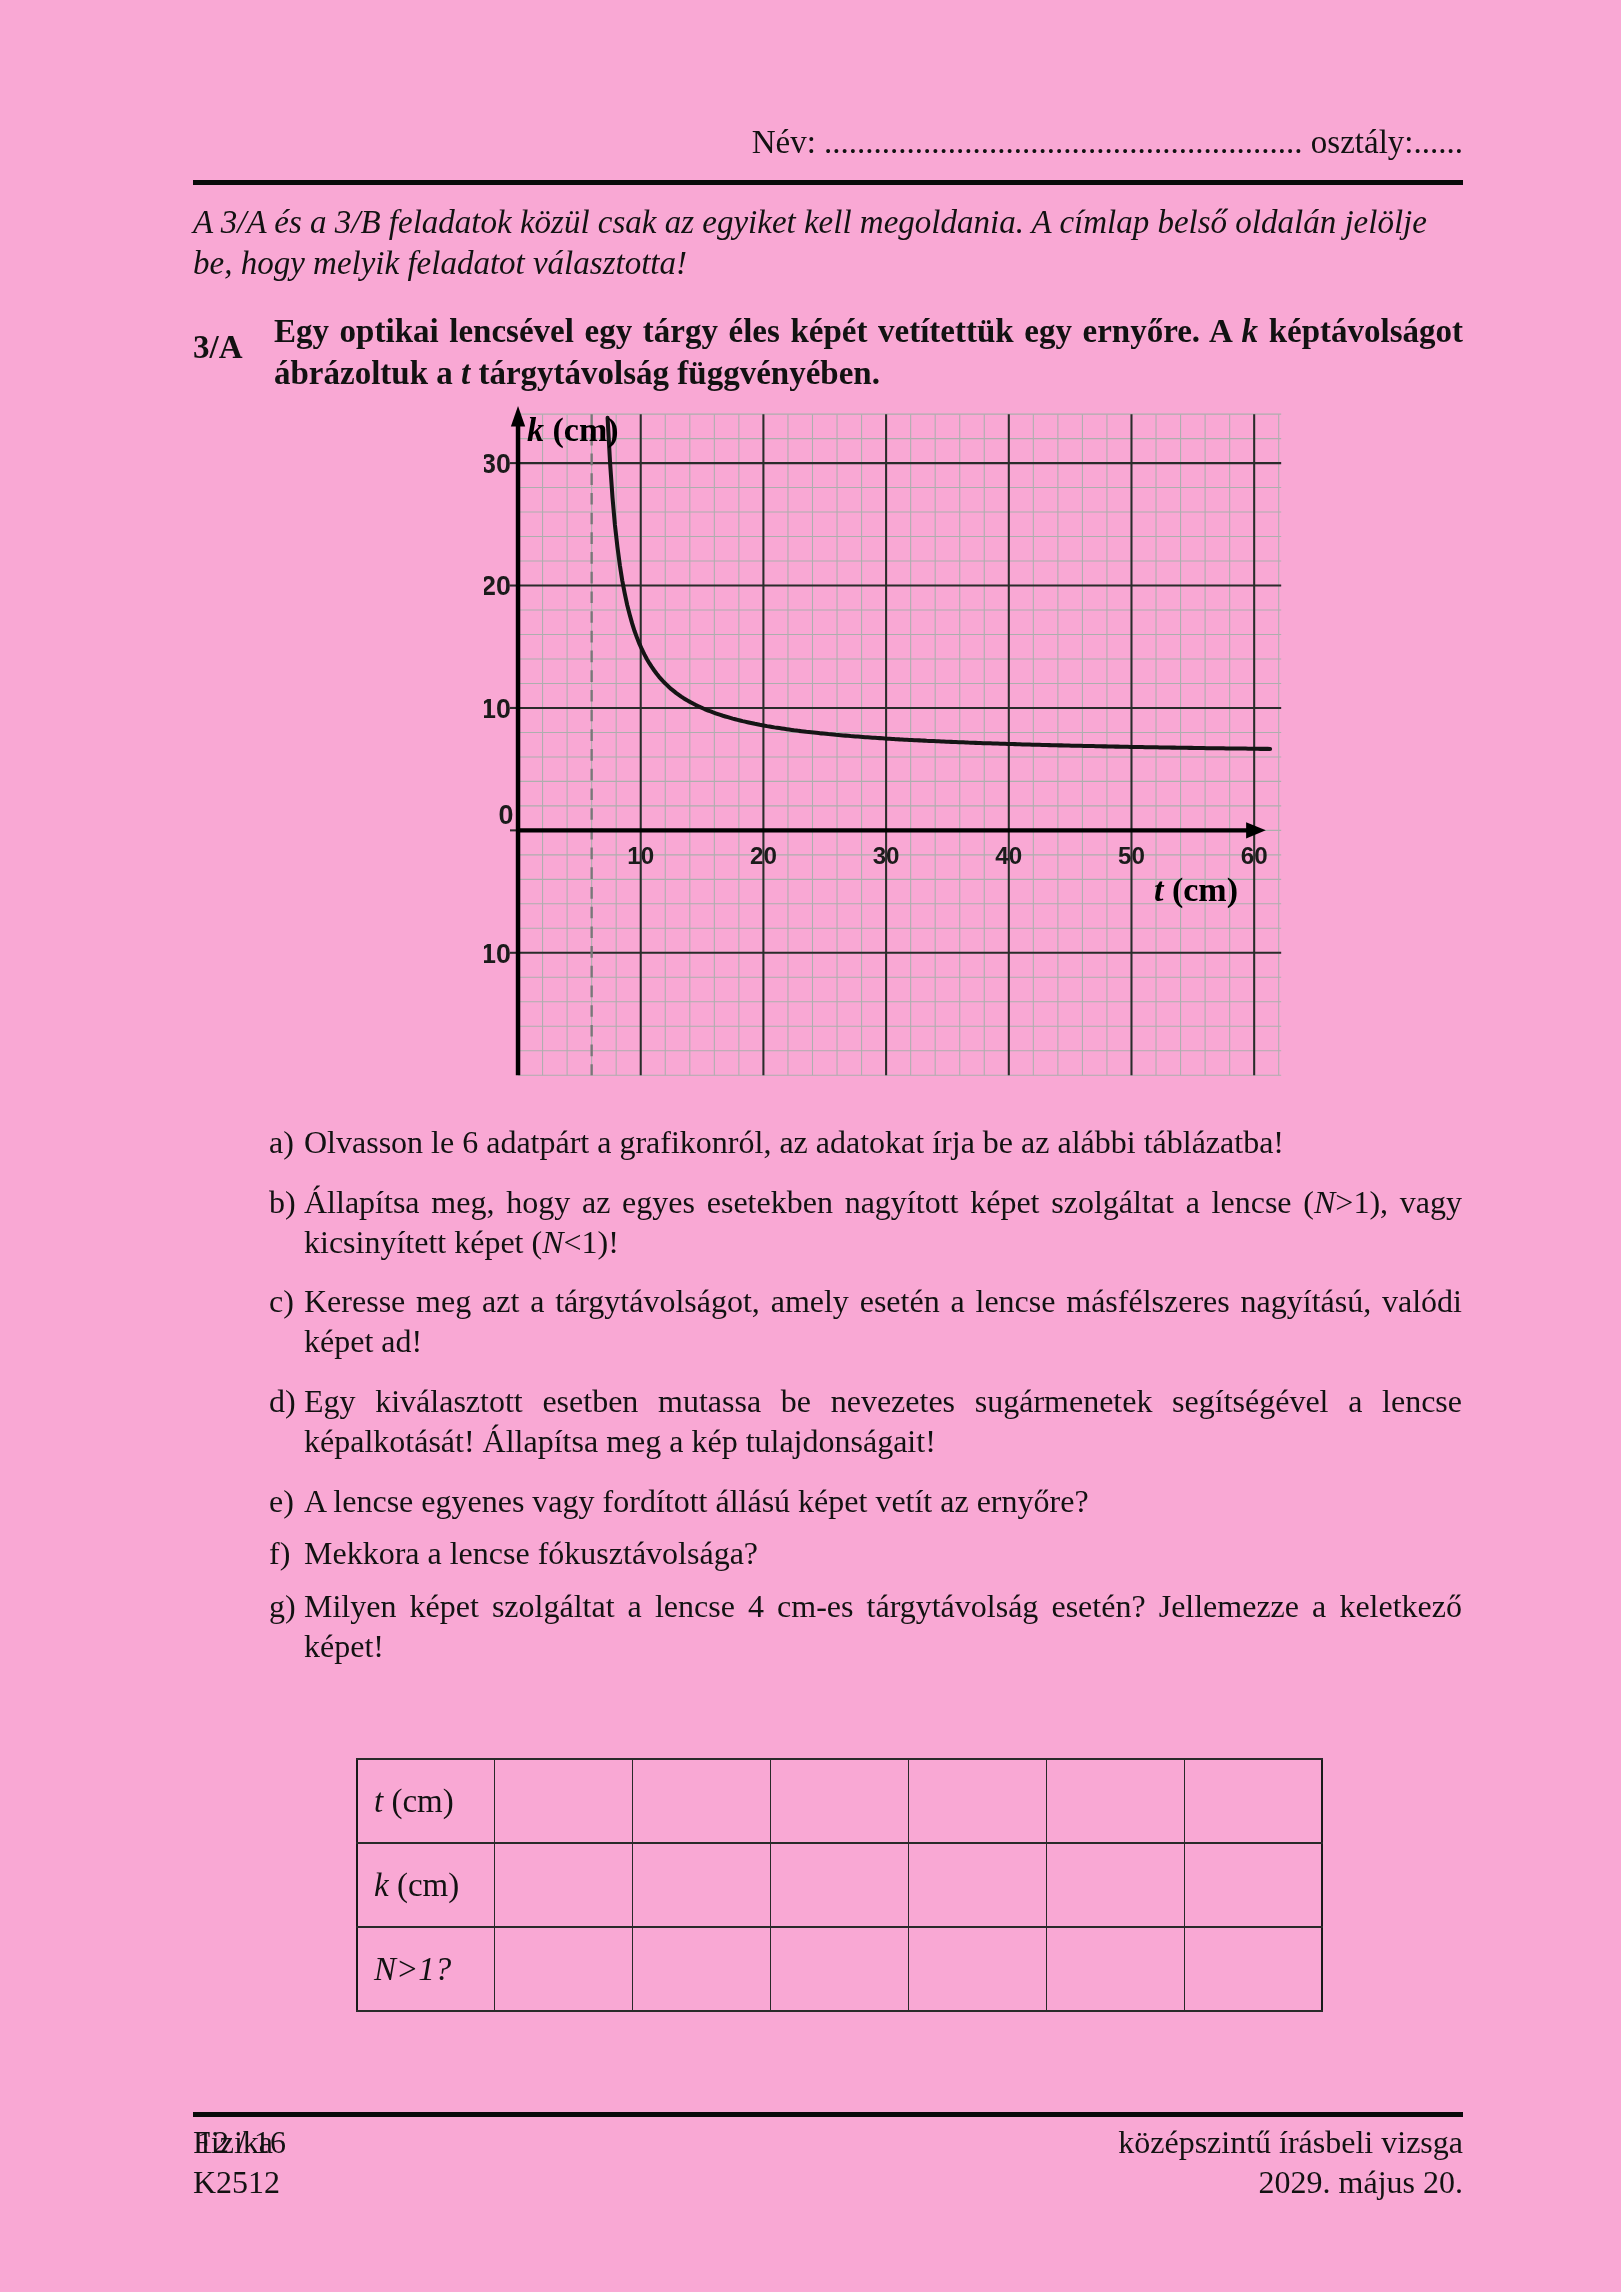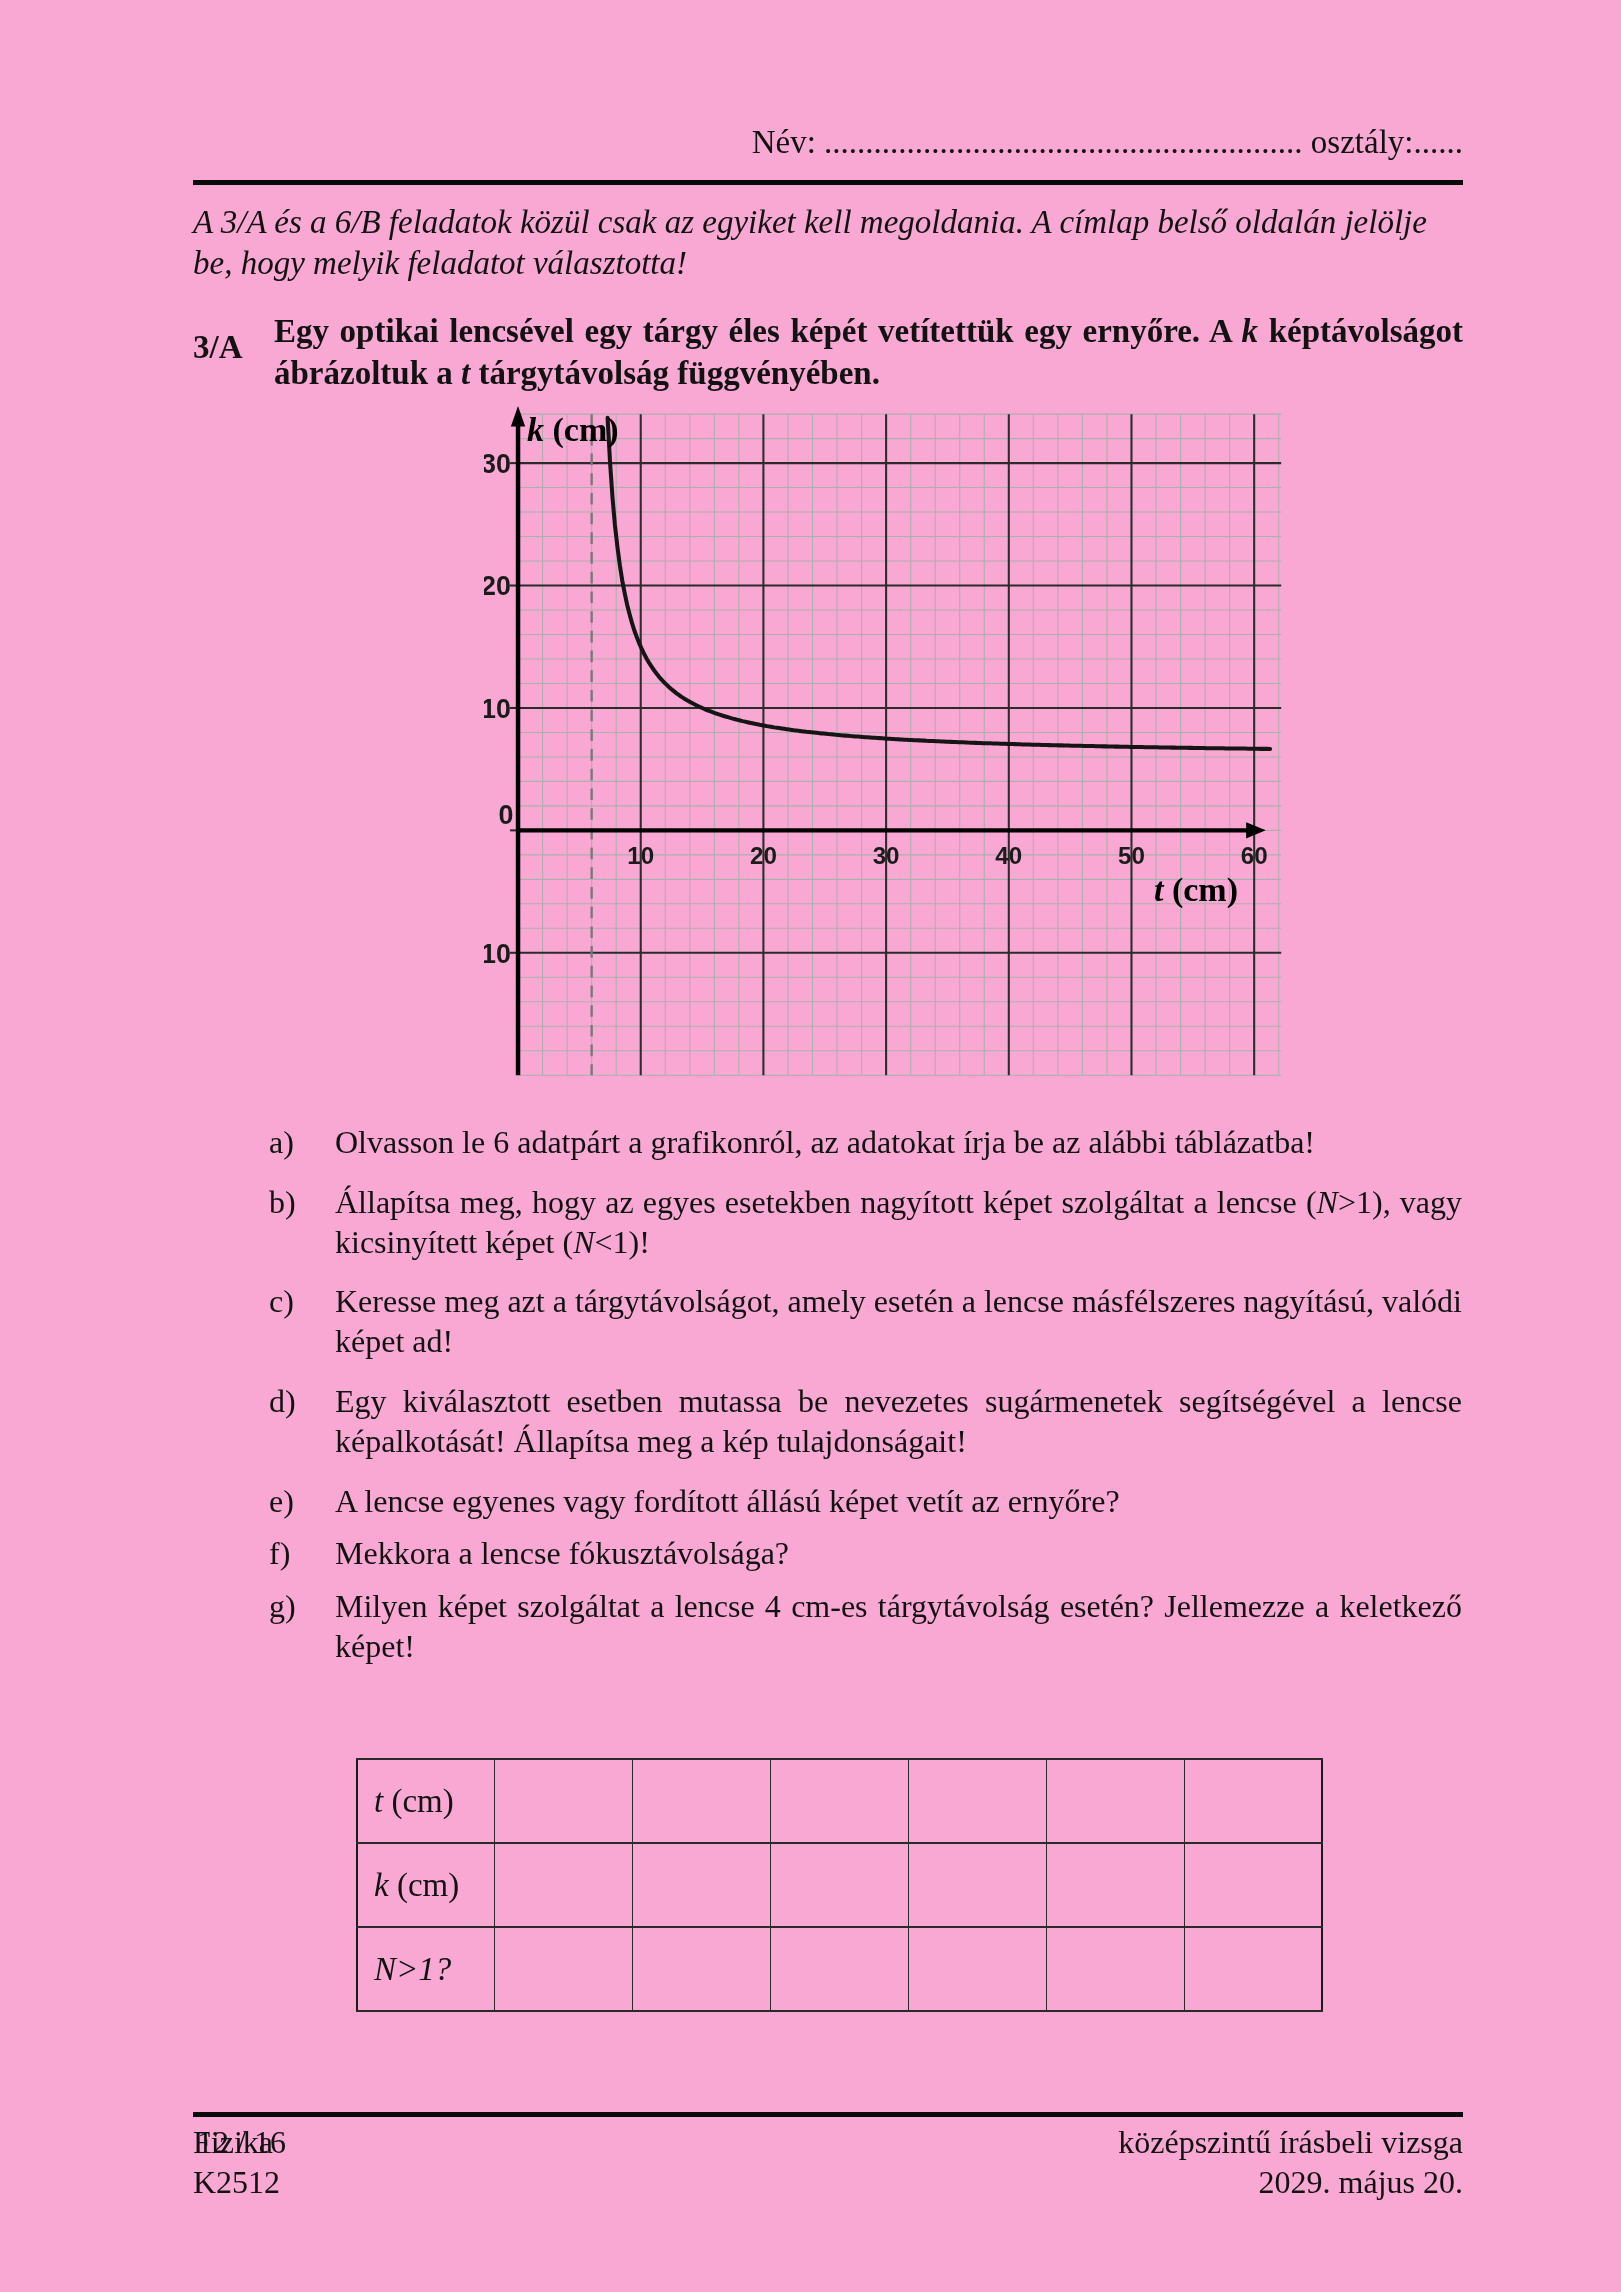--- a/index.html
+++ b/index.html
@@ -23,21 +23,21 @@
   .xtick{font-family:"Liberation Sans",sans-serif;font-size:27px;font-weight:700;fill:#1b1b1b;}
   .ytick{font-family:"Liberation Sans",sans-serif;font-size:30px;font-weight:600;fill:#1b1b1b;}
   .atitle{font-family:"Liberation Serif",serif;font-size:38px;font-weight:700;fill:#000;}
   .iv{font-style:italic;}
   
   .questions{top:1122px;left:269px;width:1193px;font-size:32px;line-height:40px;}
   .q{position:relative;}
   .gap-lg{margin-bottom:19.7px;}
   .gap-sm{margin-bottom:12.5px;}
   .qletter{position:absolute;left:0;top:0;}
-  .qtext{margin-left:66px;text-align:justify;}
+  .qtext{margin-left:35px;text-align:justify;}
   .qp2{margin-top:22.4px;}
   
   .fill-table{top:1758px;left:356px;border-collapse:collapse;table-layout:fixed;width:967px;
               border:2.7px solid #1a1a1a;}
   .fill-table td{border:1.8px solid #2a2a2a;border-top-width:2.7px;border-bottom-width:2.7px;
                  height:82px;padding:0;}
   .fill-table td.lbl{font-size:33px;padding-left:16px;}
   
   .footer-line{left:193px;width:1270px;font-size:32px;}
   .f1{top:2124px;}
@@ -47,21 +47,21 @@
   .f-right{position:absolute;right:0;}
 </style>
 </head>
 <body>
 
 <div class="page">
 
   <div class="abs name-line">Név: .......................................................... osztály:......</div>
   <div class="abs rule rule-top"></div>
 
-  <div class="abs intro">A 3/A és a 6/B feladatok közül csak az egyiket kell megoldania. A címlap belső oldalán jelölje be, hogy melyik feladatot választotta!</div>
+  <div class="abs intro">A 3/A és a 3/B feladatok közül csak az egyiket kell megoldania. A címlap belső oldalán jelölje be, hogy melyik feladatot választotta!</div>
 
   <div class="abs problem">
     <span class="pnum">3/A</span>
     <div class="ptext"><span>Egy optikai lencsével egy tárgy éles képét vetítettük egy ernyőre. A </span><span class="it">k</span><span> képtávolságot ábrázoltuk a </span><span class="it">t</span><span> tárgytávolság függvényében.</span></div>
   </div>
 
   <svg class="abs graph" width="806" height="681" viewBox="0 0 900 760">
       <line x1="65.4" y1="12.220000000000027" x2="65.4" y2="750.4" stroke="#aeaeae" stroke-width="1.2"></line>
       <line x1="92.8" y1="12.220000000000027" x2="92.8" y2="750.4" stroke="#aeaeae" stroke-width="1.2"></line>
       <line x1="120.19999999999999" y1="12.220000000000027" x2="120.19999999999999" y2="750.4" stroke="#aeaeae" stroke-width="1.2"></line>

